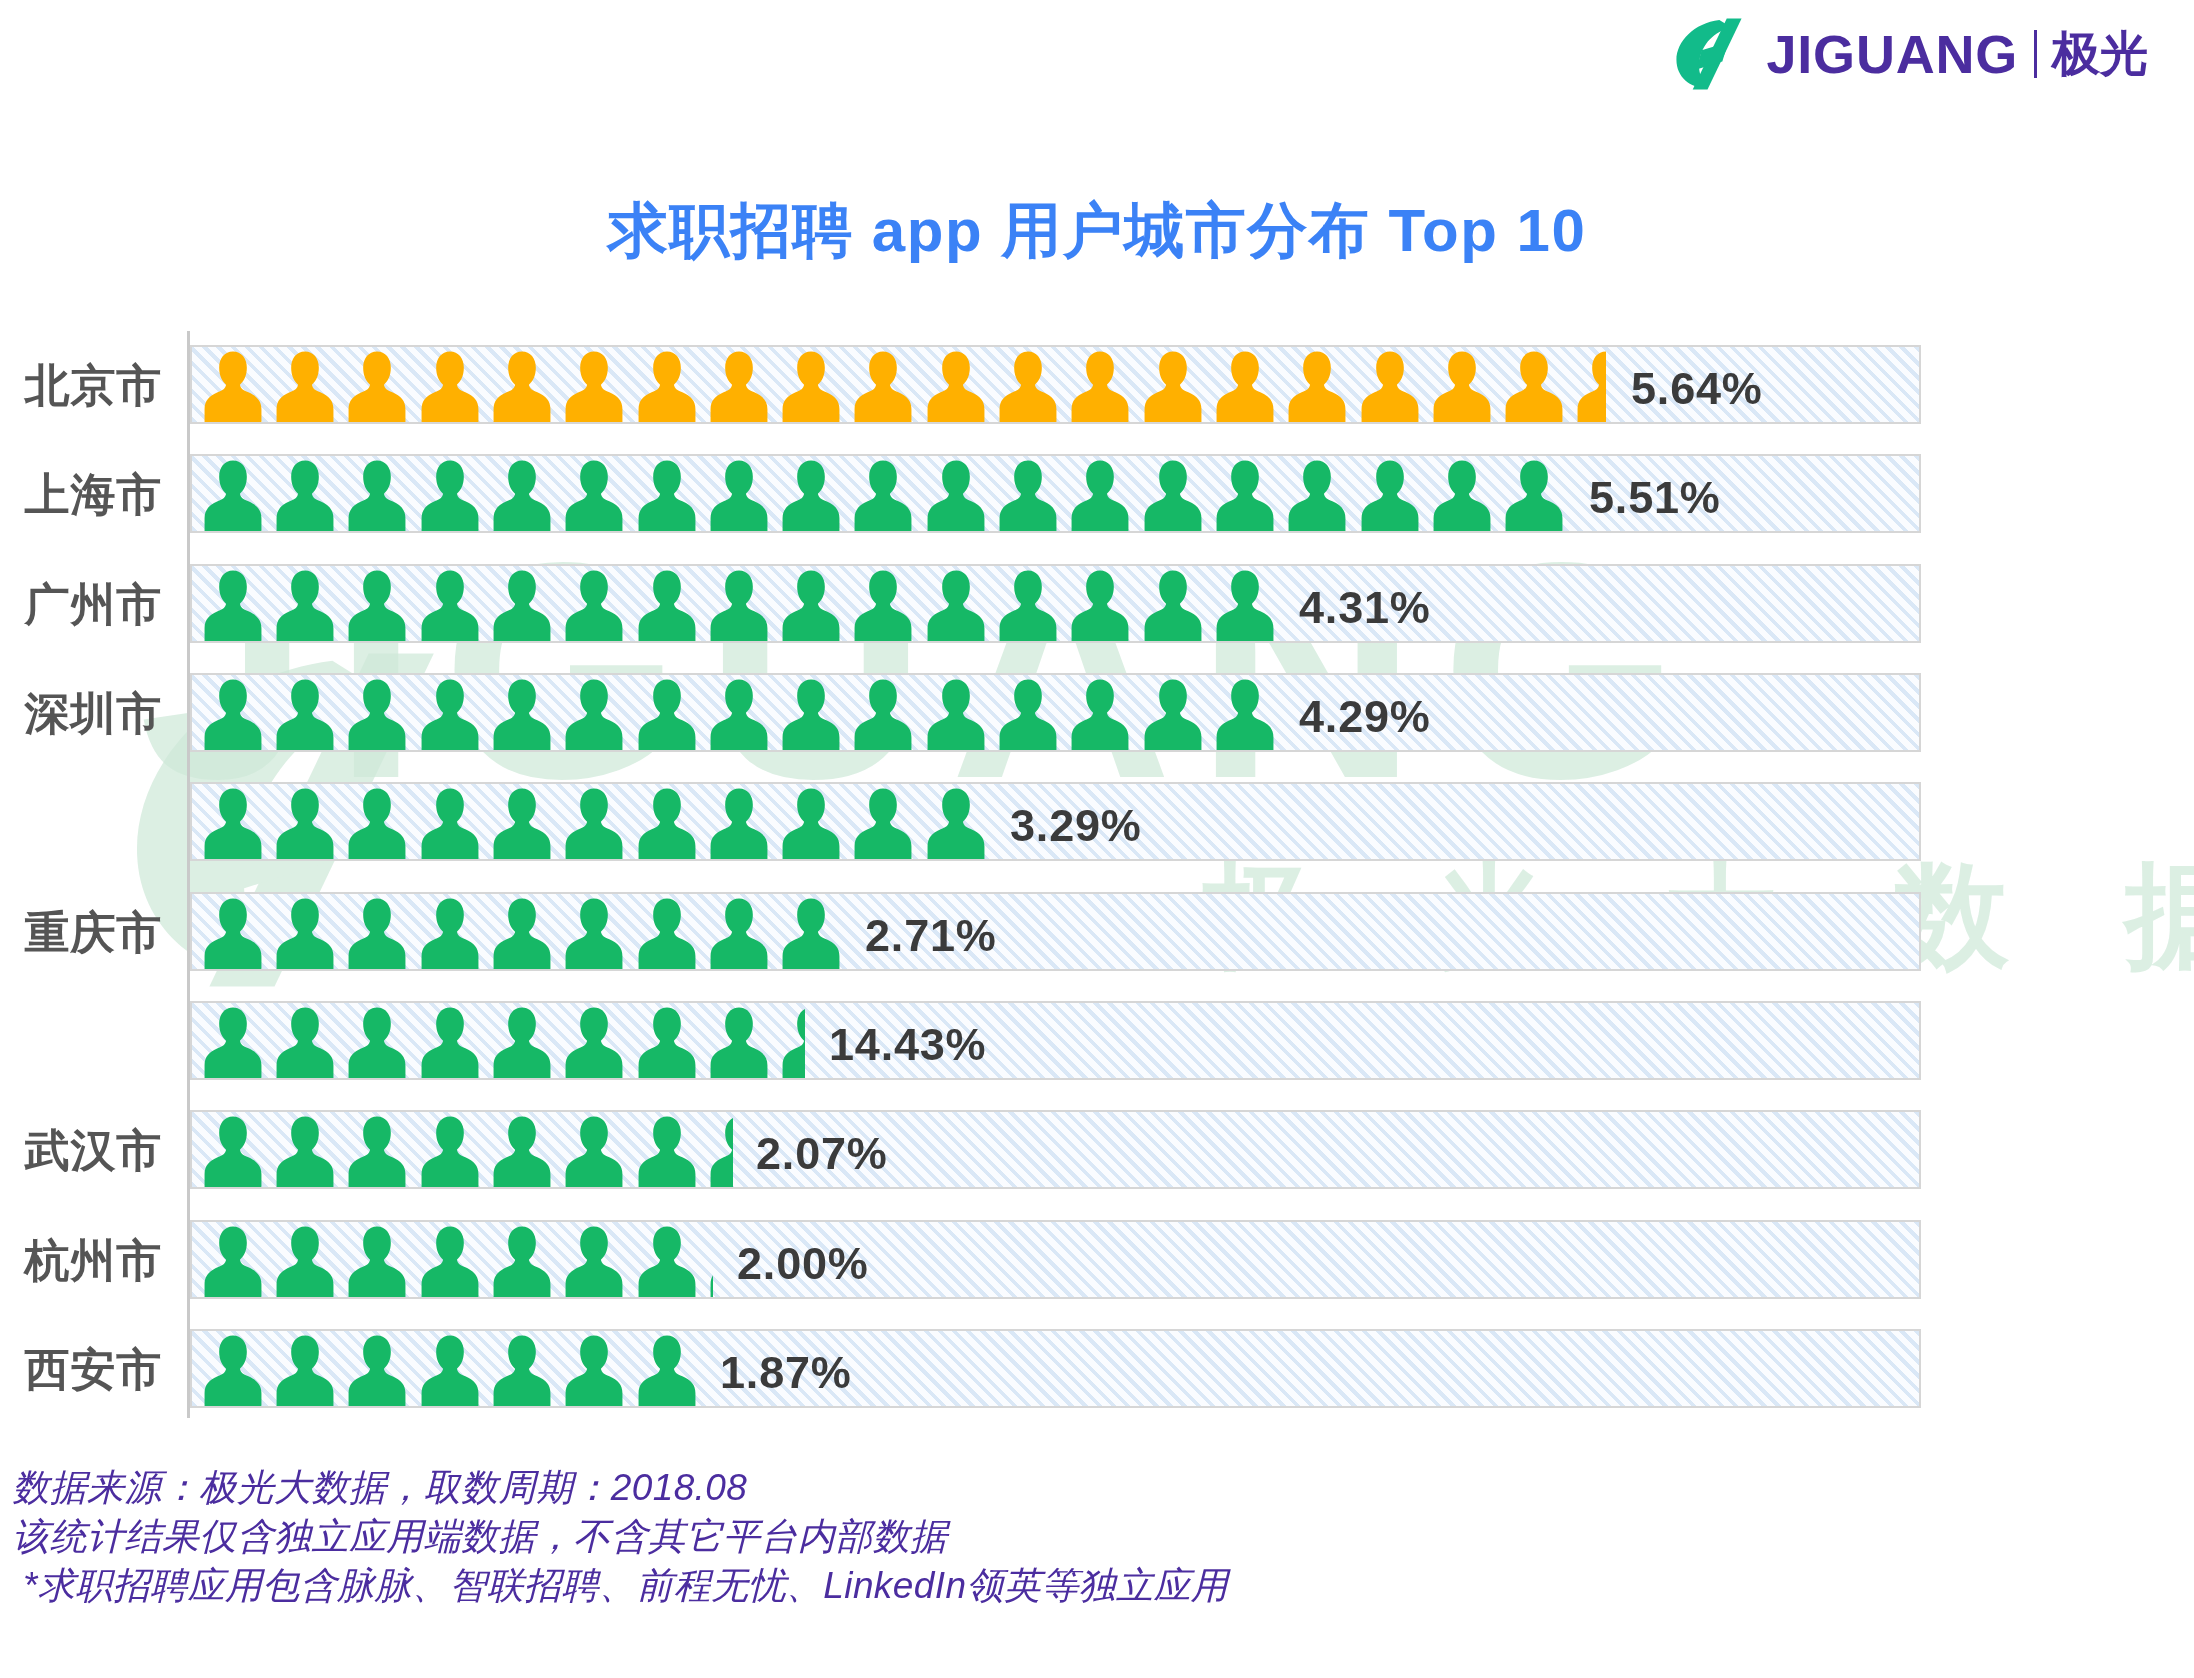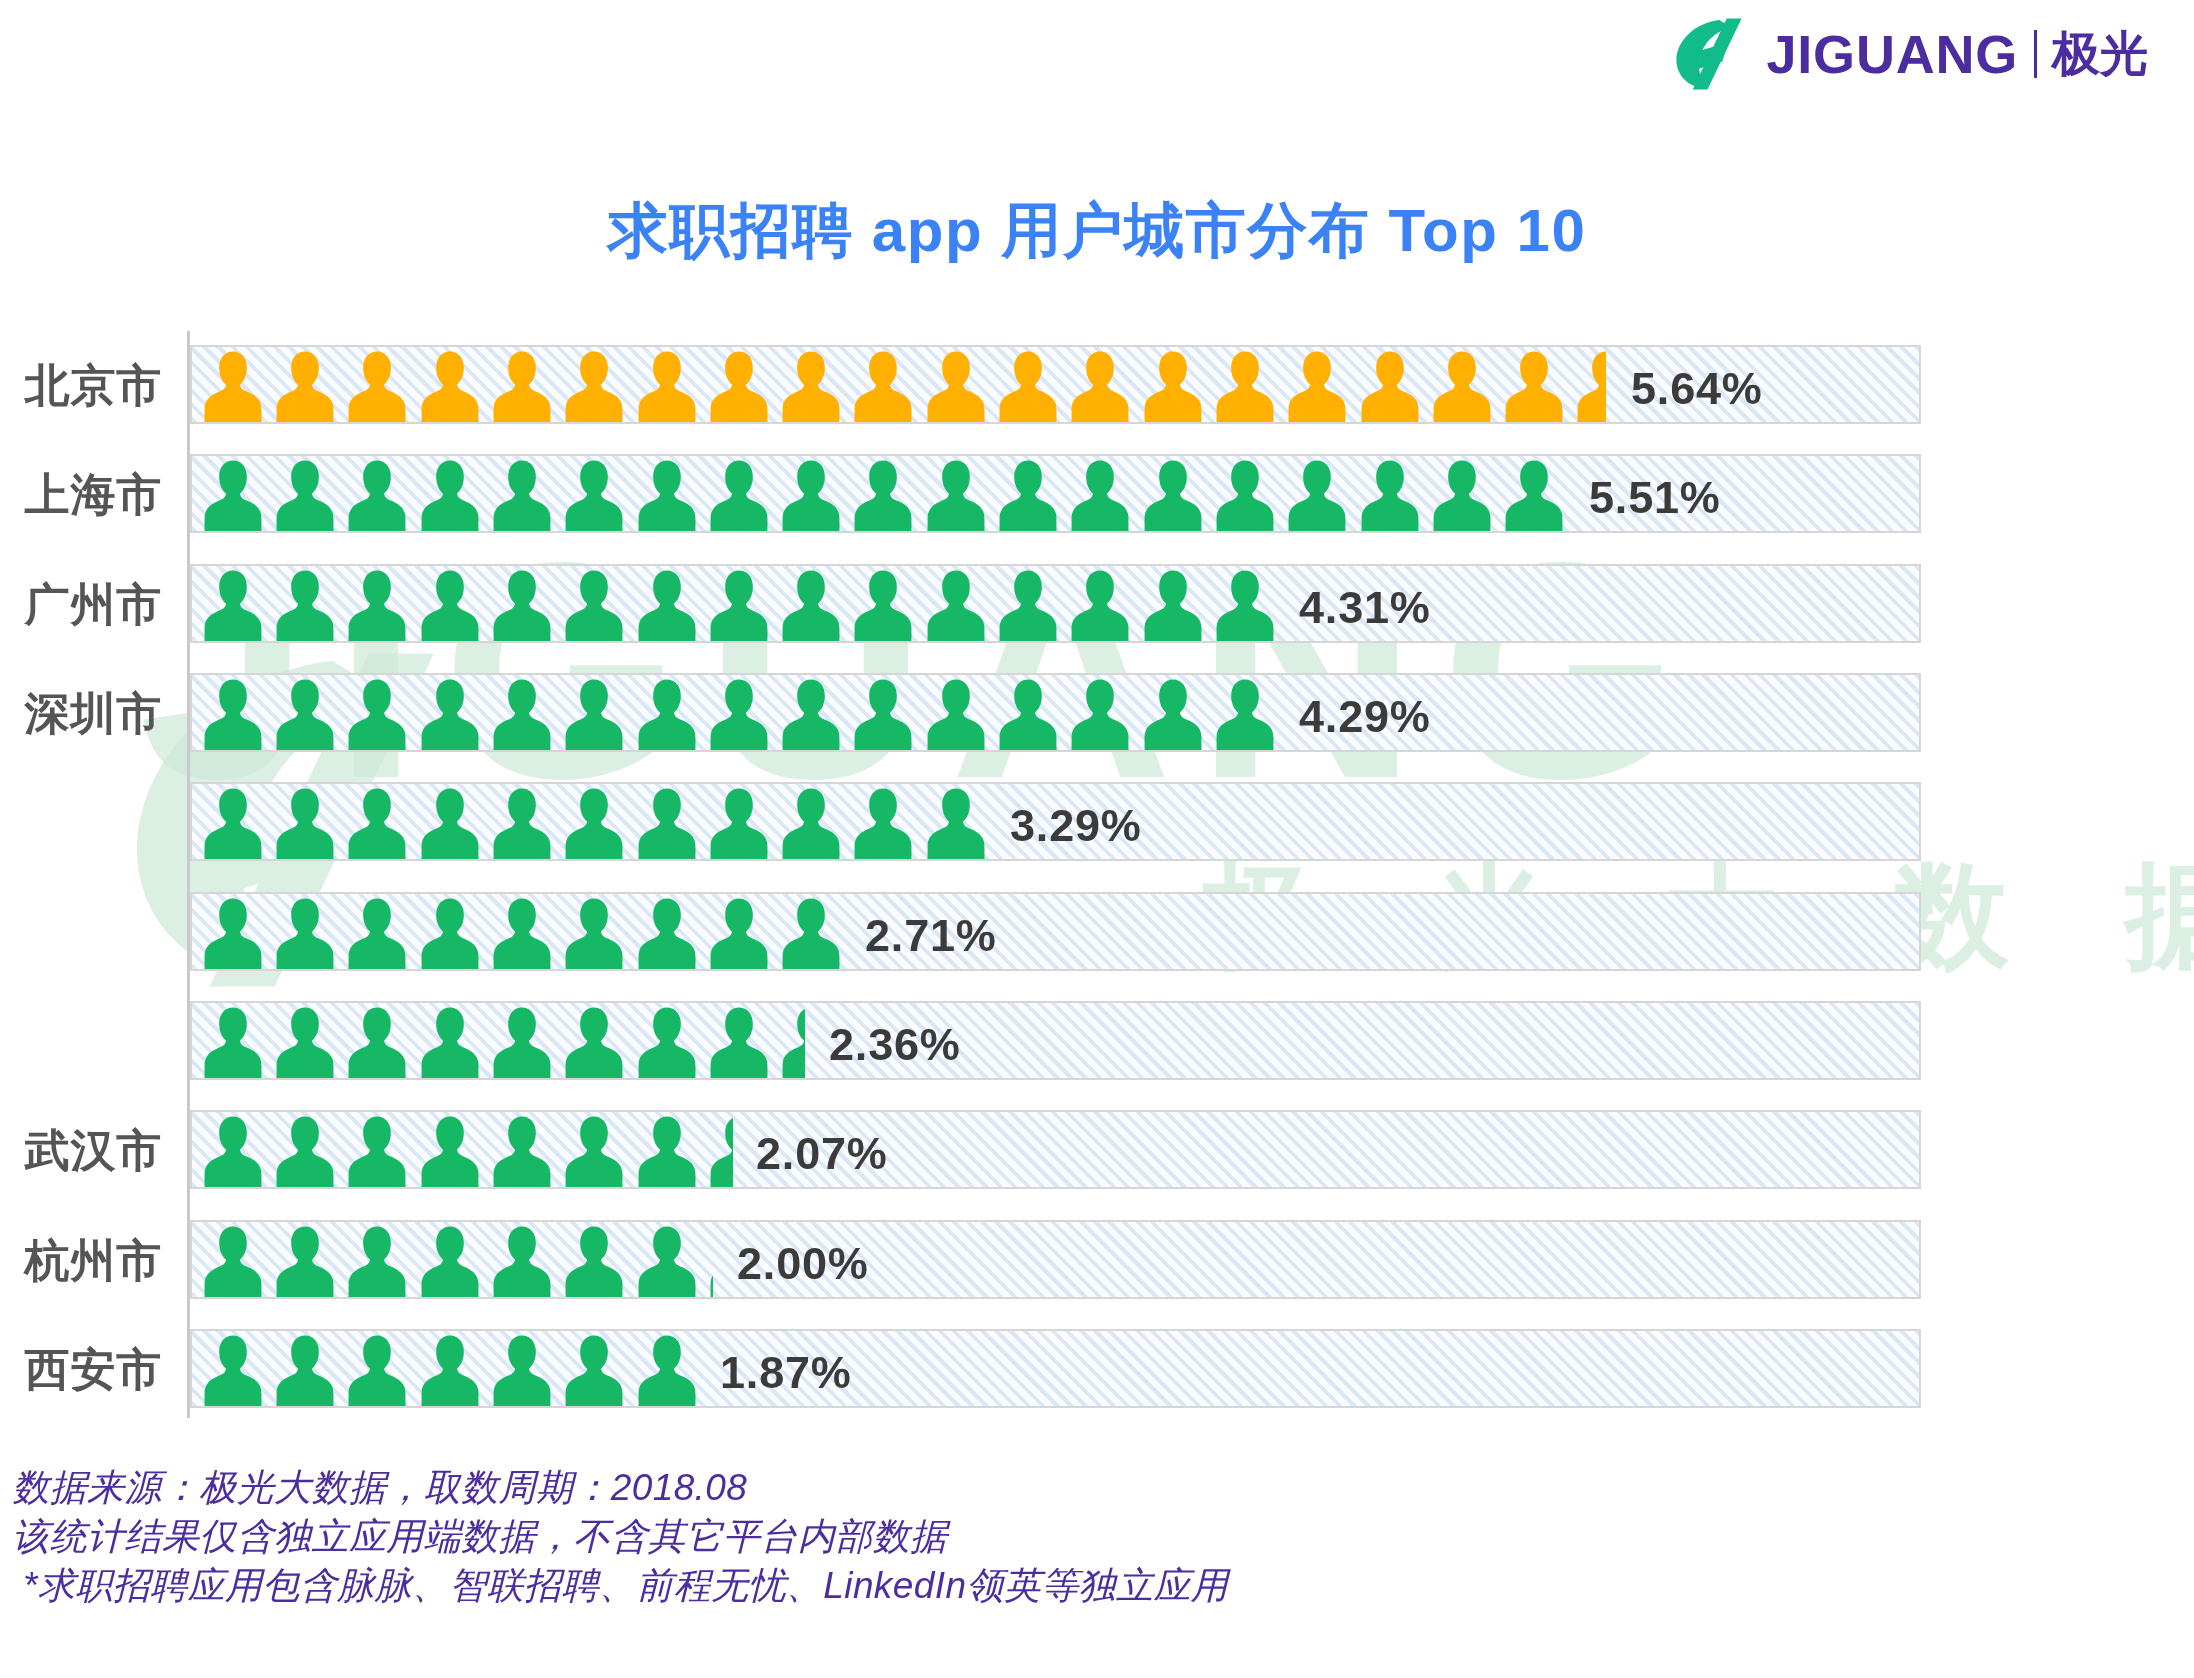--- a/index.html
+++ b/index.html
@@ -430,20 +430,21 @@
             <path d="M39 6 c-11 0 -18 9 -18 21 0 10 4 18 9 22 -1 5 -4 7 -11 10 -11 5 -17 11 -17 22 l0 22 74 0 0 -22 c0 -11 -6 -17 -17 -22 -7 -3 -10 -5 -11 -10 5 -4 9 -12 9 -22 0 -12 -7 -21 -18 -21 z" fill="#16B866"></path>
           </svg><svg class="person" viewBox="0 0 78 108">
             <path d="M39 6 c-11 0 -18 9 -18 21 0 10 4 18 9 22 -1 5 -4 7 -11 10 -11 5 -17 11 -17 22 l0 22 74 0 0 -22 c0 -11 -6 -17 -17 -22 -7 -3 -10 -5 -11 -10 5 -4 9 -12 9 -22 0 -12 -7 -21 -18 -21 z" fill="#16B866"></path>
           </svg><svg class="person" viewBox="0 0 78 108">
             <path d="M39 6 c-11 0 -18 9 -18 21 0 10 4 18 9 22 -1 5 -4 7 -11 10 -11 5 -17 11 -17 22 l0 22 74 0 0 -22 c0 -11 -6 -17 -17 -22 -7 -3 -10 -5 -11 -10 5 -4 9 -12 9 -22 0 -12 -7 -21 -18 -21 z" fill="#16B866"></path>
           </svg></div>
         <div class="pct" style="left: 818px;">3.29%</div>
       </div>
     </div>
     <div class="row" style="top: 547px;">
+      <div class="row-label">重庆市</div>
       <div class="track">
         <div class="icons"><svg class="person" viewBox="0 0 78 108">
             <path d="M39 6 c-11 0 -18 9 -18 21 0 10 4 18 9 22 -1 5 -4 7 -11 10 -11 5 -17 11 -17 22 l0 22 74 0 0 -22 c0 -11 -6 -17 -17 -22 -7 -3 -10 -5 -11 -10 5 -4 9 -12 9 -22 0 -12 -7 -21 -18 -21 z" fill="#16B866"></path>
           </svg><svg class="person" viewBox="0 0 78 108">
             <path d="M39 6 c-11 0 -18 9 -18 21 0 10 4 18 9 22 -1 5 -4 7 -11 10 -11 5 -17 11 -17 22 l0 22 74 0 0 -22 c0 -11 -6 -17 -17 -22 -7 -3 -10 -5 -11 -10 5 -4 9 -12 9 -22 0 -12 -7 -21 -18 -21 z" fill="#16B866"></path>
           </svg><svg class="person" viewBox="0 0 78 108">
             <path d="M39 6 c-11 0 -18 9 -18 21 0 10 4 18 9 22 -1 5 -4 7 -11 10 -11 5 -17 11 -17 22 l0 22 74 0 0 -22 c0 -11 -6 -17 -17 -22 -7 -3 -10 -5 -11 -10 5 -4 9 -12 9 -22 0 -12 -7 -21 -18 -21 z" fill="#16B866"></path>
           </svg><svg class="person" viewBox="0 0 78 108">
             <path d="M39 6 c-11 0 -18 9 -18 21 0 10 4 18 9 22 -1 5 -4 7 -11 10 -11 5 -17 11 -17 22 l0 22 74 0 0 -22 c0 -11 -6 -17 -17 -22 -7 -3 -10 -5 -11 -10 5 -4 9 -12 9 -22 0 -12 -7 -21 -18 -21 z" fill="#16B866"></path>
           </svg><svg class="person" viewBox="0 0 78 108">
@@ -474,21 +475,21 @@
             <path d="M39 6 c-11 0 -18 9 -18 21 0 10 4 18 9 22 -1 5 -4 7 -11 10 -11 5 -17 11 -17 22 l0 22 74 0 0 -22 c0 -11 -6 -17 -17 -22 -7 -3 -10 -5 -11 -10 5 -4 9 -12 9 -22 0 -12 -7 -21 -18 -21 z" fill="#16B866"></path>
           </svg><svg class="person" viewBox="0 0 78 108">
             <path d="M39 6 c-11 0 -18 9 -18 21 0 10 4 18 9 22 -1 5 -4 7 -11 10 -11 5 -17 11 -17 22 l0 22 74 0 0 -22 c0 -11 -6 -17 -17 -22 -7 -3 -10 -5 -11 -10 5 -4 9 -12 9 -22 0 -12 -7 -21 -18 -21 z" fill="#16B866"></path>
           </svg><svg class="person" viewBox="0 0 78 108">
             <path d="M39 6 c-11 0 -18 9 -18 21 0 10 4 18 9 22 -1 5 -4 7 -11 10 -11 5 -17 11 -17 22 l0 22 74 0 0 -22 c0 -11 -6 -17 -17 -22 -7 -3 -10 -5 -11 -10 5 -4 9 -12 9 -22 0 -12 -7 -21 -18 -21 z" fill="#16B866"></path>
           </svg><svg class="person" viewBox="0 0 78 108">
             <path d="M39 6 c-11 0 -18 9 -18 21 0 10 4 18 9 22 -1 5 -4 7 -11 10 -11 5 -17 11 -17 22 l0 22 74 0 0 -22 c0 -11 -6 -17 -17 -22 -7 -3 -10 -5 -11 -10 5 -4 9 -12 9 -22 0 -12 -7 -21 -18 -21 z" fill="#16B866"></path>
           </svg><span class="person clip" style="width: 24px;"><svg width="60" height="83" viewBox="0 0 78 108" style="display: block;">
               <path d="M39 6 c-11 0 -18 9 -18 21 0 10 4 18 9 22 -1 5 -4 7 -11 10 -11 5 -17 11 -17 22 l0 22 74 0 0 -22 c0 -11 -6 -17 -17 -22 -7 -3 -10 -5 -11 -10 5 -4 9 -12 9 -22 0 -12 -7 -21 -18 -21 z" fill="#16B866"></path>
             </svg></span></div>
-        <div class="pct" style="left: 637px;">2.36%</div>
+        <div class="pct" style="left: 637px;">14.43%</div>
       </div>
     </div>
     <div class="row" style="top: 765px;">
       <div class="row-label">武汉市</div>
       <div class="track">
         <div class="icons"><svg class="person" viewBox="0 0 78 108">
             <path d="M39 6 c-11 0 -18 9 -18 21 0 10 4 18 9 22 -1 5 -4 7 -11 10 -11 5 -17 11 -17 22 l0 22 74 0 0 -22 c0 -11 -6 -17 -17 -22 -7 -3 -10 -5 -11 -10 5 -4 9 -12 9 -22 0 -12 -7 -21 -18 -21 z" fill="#16B866"></path>
           </svg><svg class="person" viewBox="0 0 78 108">
             <path d="M39 6 c-11 0 -18 9 -18 21 0 10 4 18 9 22 -1 5 -4 7 -11 10 -11 5 -17 11 -17 22 l0 22 74 0 0 -22 c0 -11 -6 -17 -17 -22 -7 -3 -10 -5 -11 -10 5 -4 9 -12 9 -22 0 -12 -7 -21 -18 -21 z" fill="#16B866"></path>
           </svg><svg class="person" viewBox="0 0 78 108">

